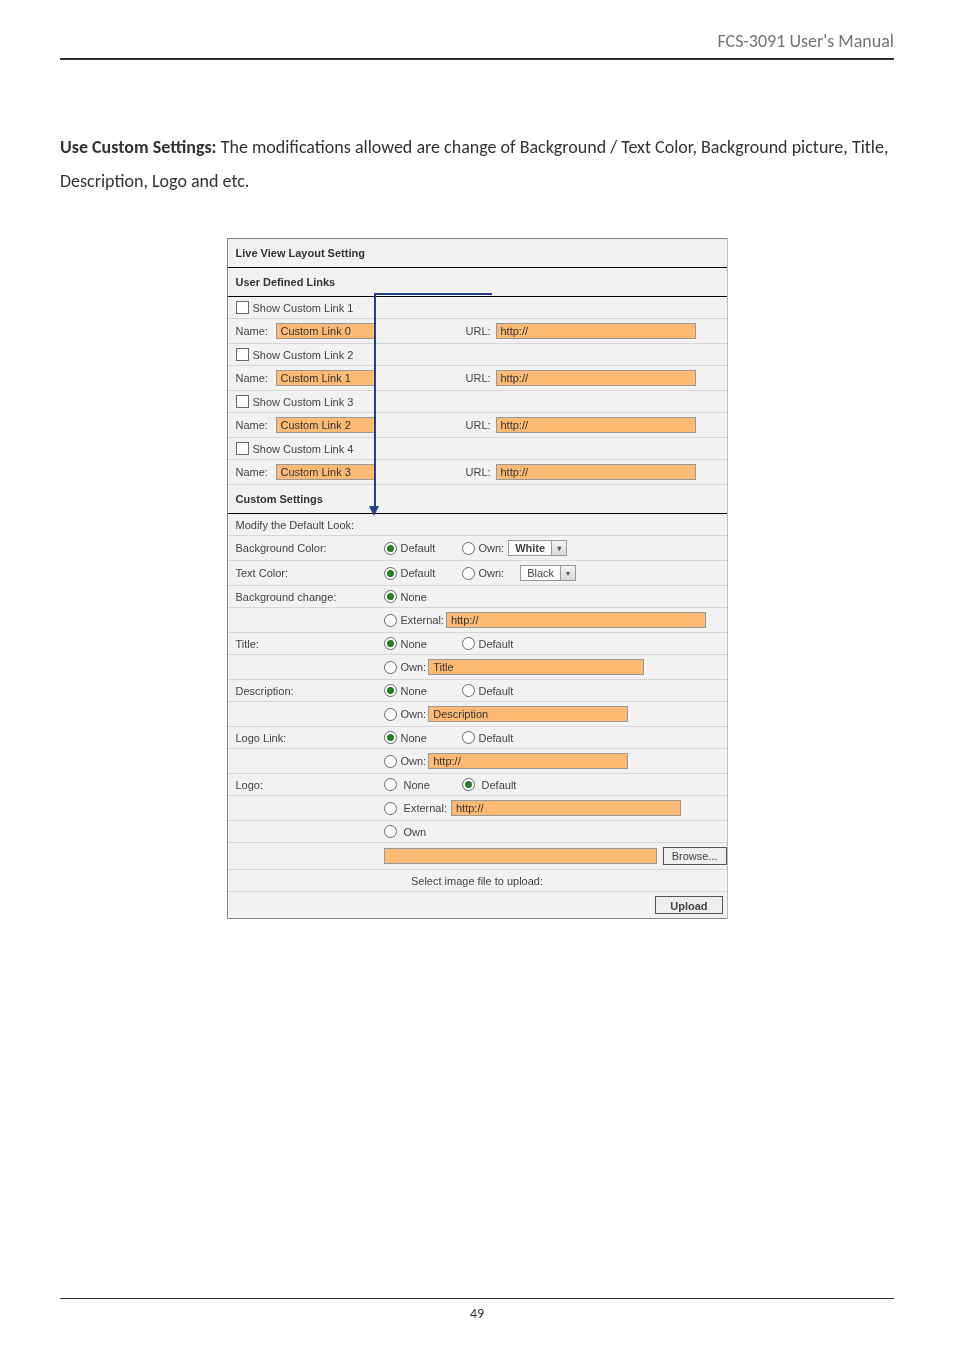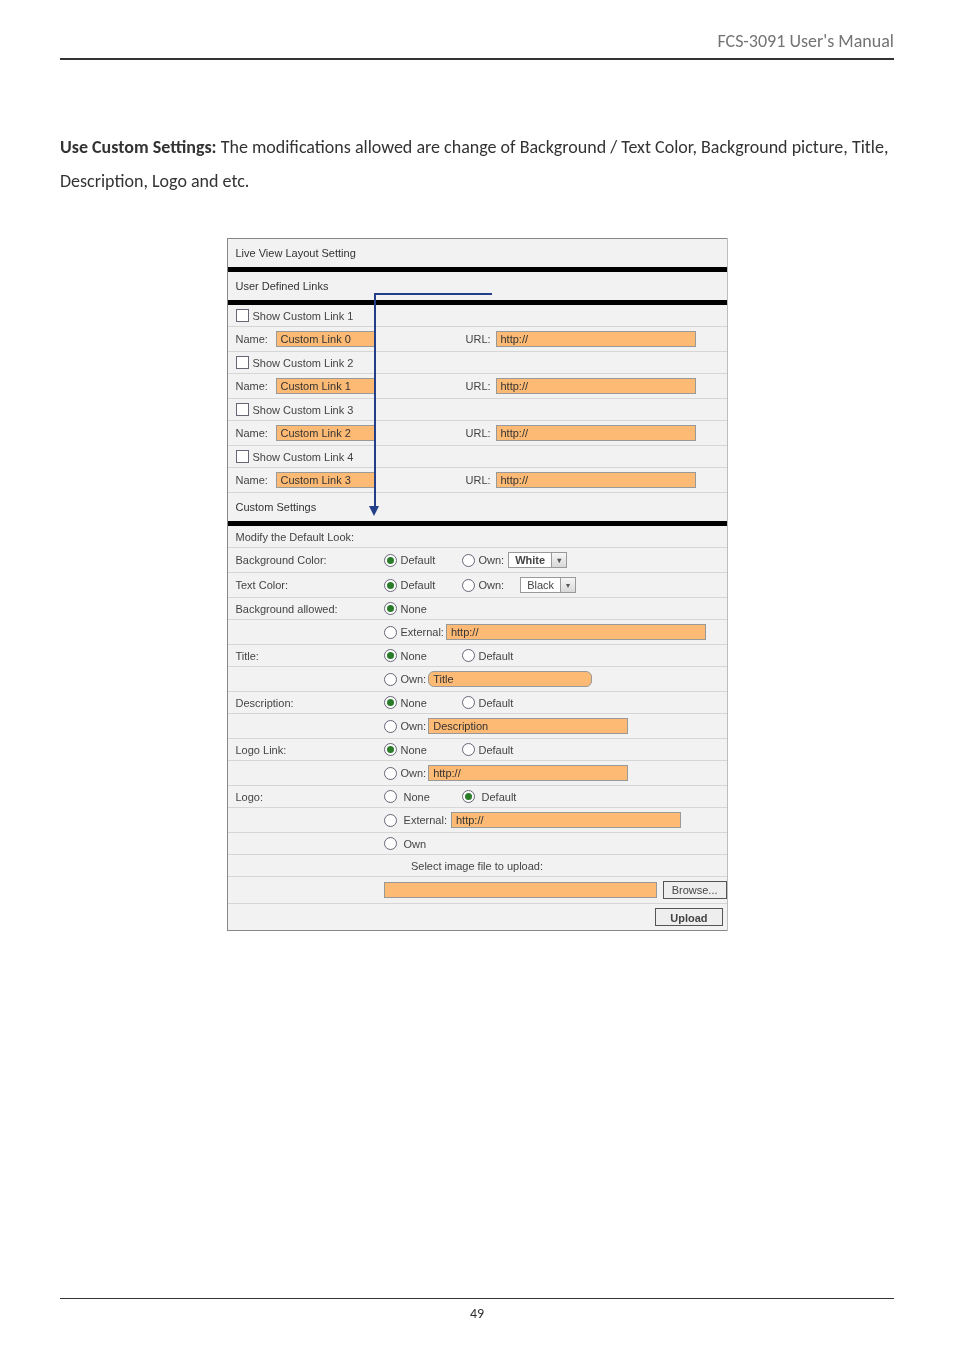--- a/index.html
+++ b/index.html
@@ -39,23 +39,23 @@
   .panel {
     box-sizing: border-box;
     border: 1px solid #888;
     border-right: none;
     background: #f2f2f2;
     font-family: Tahoma, Verdana, sans-serif;
     font-size: 11px;
     color: #444;
   }
   .section-h {
-    font-weight: normal;
+    font-weight: bold;
     padding: 8px 8px;
-    border-bottom: 5px solid #000000;
+    border-bottom: 1px solid #000000;
     color: #333;
   }
   .row {
     display: flex;
     align-items: center;
     padding: 4px 8px;
     border-bottom: 1px solid #d6d6d6;
     min-height: 22px;
     box-sizing: border-box;
   }
@@ -242,21 +242,21 @@
             <span class="radio"></span>
             <span>Own:</span>
           </span>
         <span class="select" style="margin-left:16px;">
           <span>Black</span>
           <span class="chev">▾</span>
         </span>
       </div>
 
       <div class="row">
-        <span class="row-label">Background allowed:</span>
+        <span class="row-label">Background change:</span>
         <span class="col-opt">
             <span class="radio selected"></span>
             <span>None</span>
           </span>
       </div>
       <div class="row">
         <span class="row-label"></span>
         <span class="radio"></span>
         <span>External:</span>
         <span class="text-input" style="width:260px;margin-left:2px;">http://</span>
@@ -270,21 +270,21 @@
           </span>
         <span class="col-opt">
             <span class="radio"></span>
             <span>Default</span>
           </span>
       </div>
       <div class="row">
         <span class="row-label"></span>
         <span class="radio"></span>
         <span>Own:</span>
-        <span class="text-input" style="width:164px;margin-left:2px;border-radius:6px;">Title</span>
+        <span class="text-input" style="width:216px;margin-left:2px;">Title</span>
       </div>
 
       <div class="row">
         <span class="row-label">Description:</span>
         <span class="col-opt">
             <span class="radio selected"></span>
             <span>None</span>
           </span>
         <span class="col-opt">
             <span class="radio"></span>
@@ -325,27 +325,27 @@
         <span class="row-label"></span>
         <span class="radio"></span>&nbsp;
         <span>External:</span>
         <span class="text-input" style="width:230px;margin-left:4px;">http://</span>
       </div>
       <div class="row">
         <span class="row-label"></span>
         <span class="radio"></span>&nbsp;
         <span>Own</span>
       </div>
+      <div class="row" style="justify-content:flex-end; padding-right:0;">
+        <span class="row-label"></span>
+        <span class="text-input" style="flex:1; min-width:240px; margin-right:6px;"></span>
+        <span class="btn">Browse...</span>
+      </div>
       <div class="row" style="justify-content:center;">
         <span>Select image file to upload:</span>
-      </div>
-      <div class="row" style="justify-content:flex-end; padding-right:0;">
-        <span class="row-label"></span>
-        <span class="text-input" style="flex:1; min-width:240px; margin-right:6px;"></span>
-        <span class="btn">Browse...</span>
       </div>
       <div class="row" style="justify-content:flex-end; border-bottom:none; padding-right:4px;">
         <span class="btn wide">Upload</span>
       </div>
     </div>
 
     <div style="position:absolute; left:0; top:0; width:100%; height:100%; pointer-events:none;">
 
       <div style="position:absolute; left:147px; top:55px; width:116px; height:215px; border-left:2px solid #243f8a; border-top:2px solid #243f8a;"></div>
 

